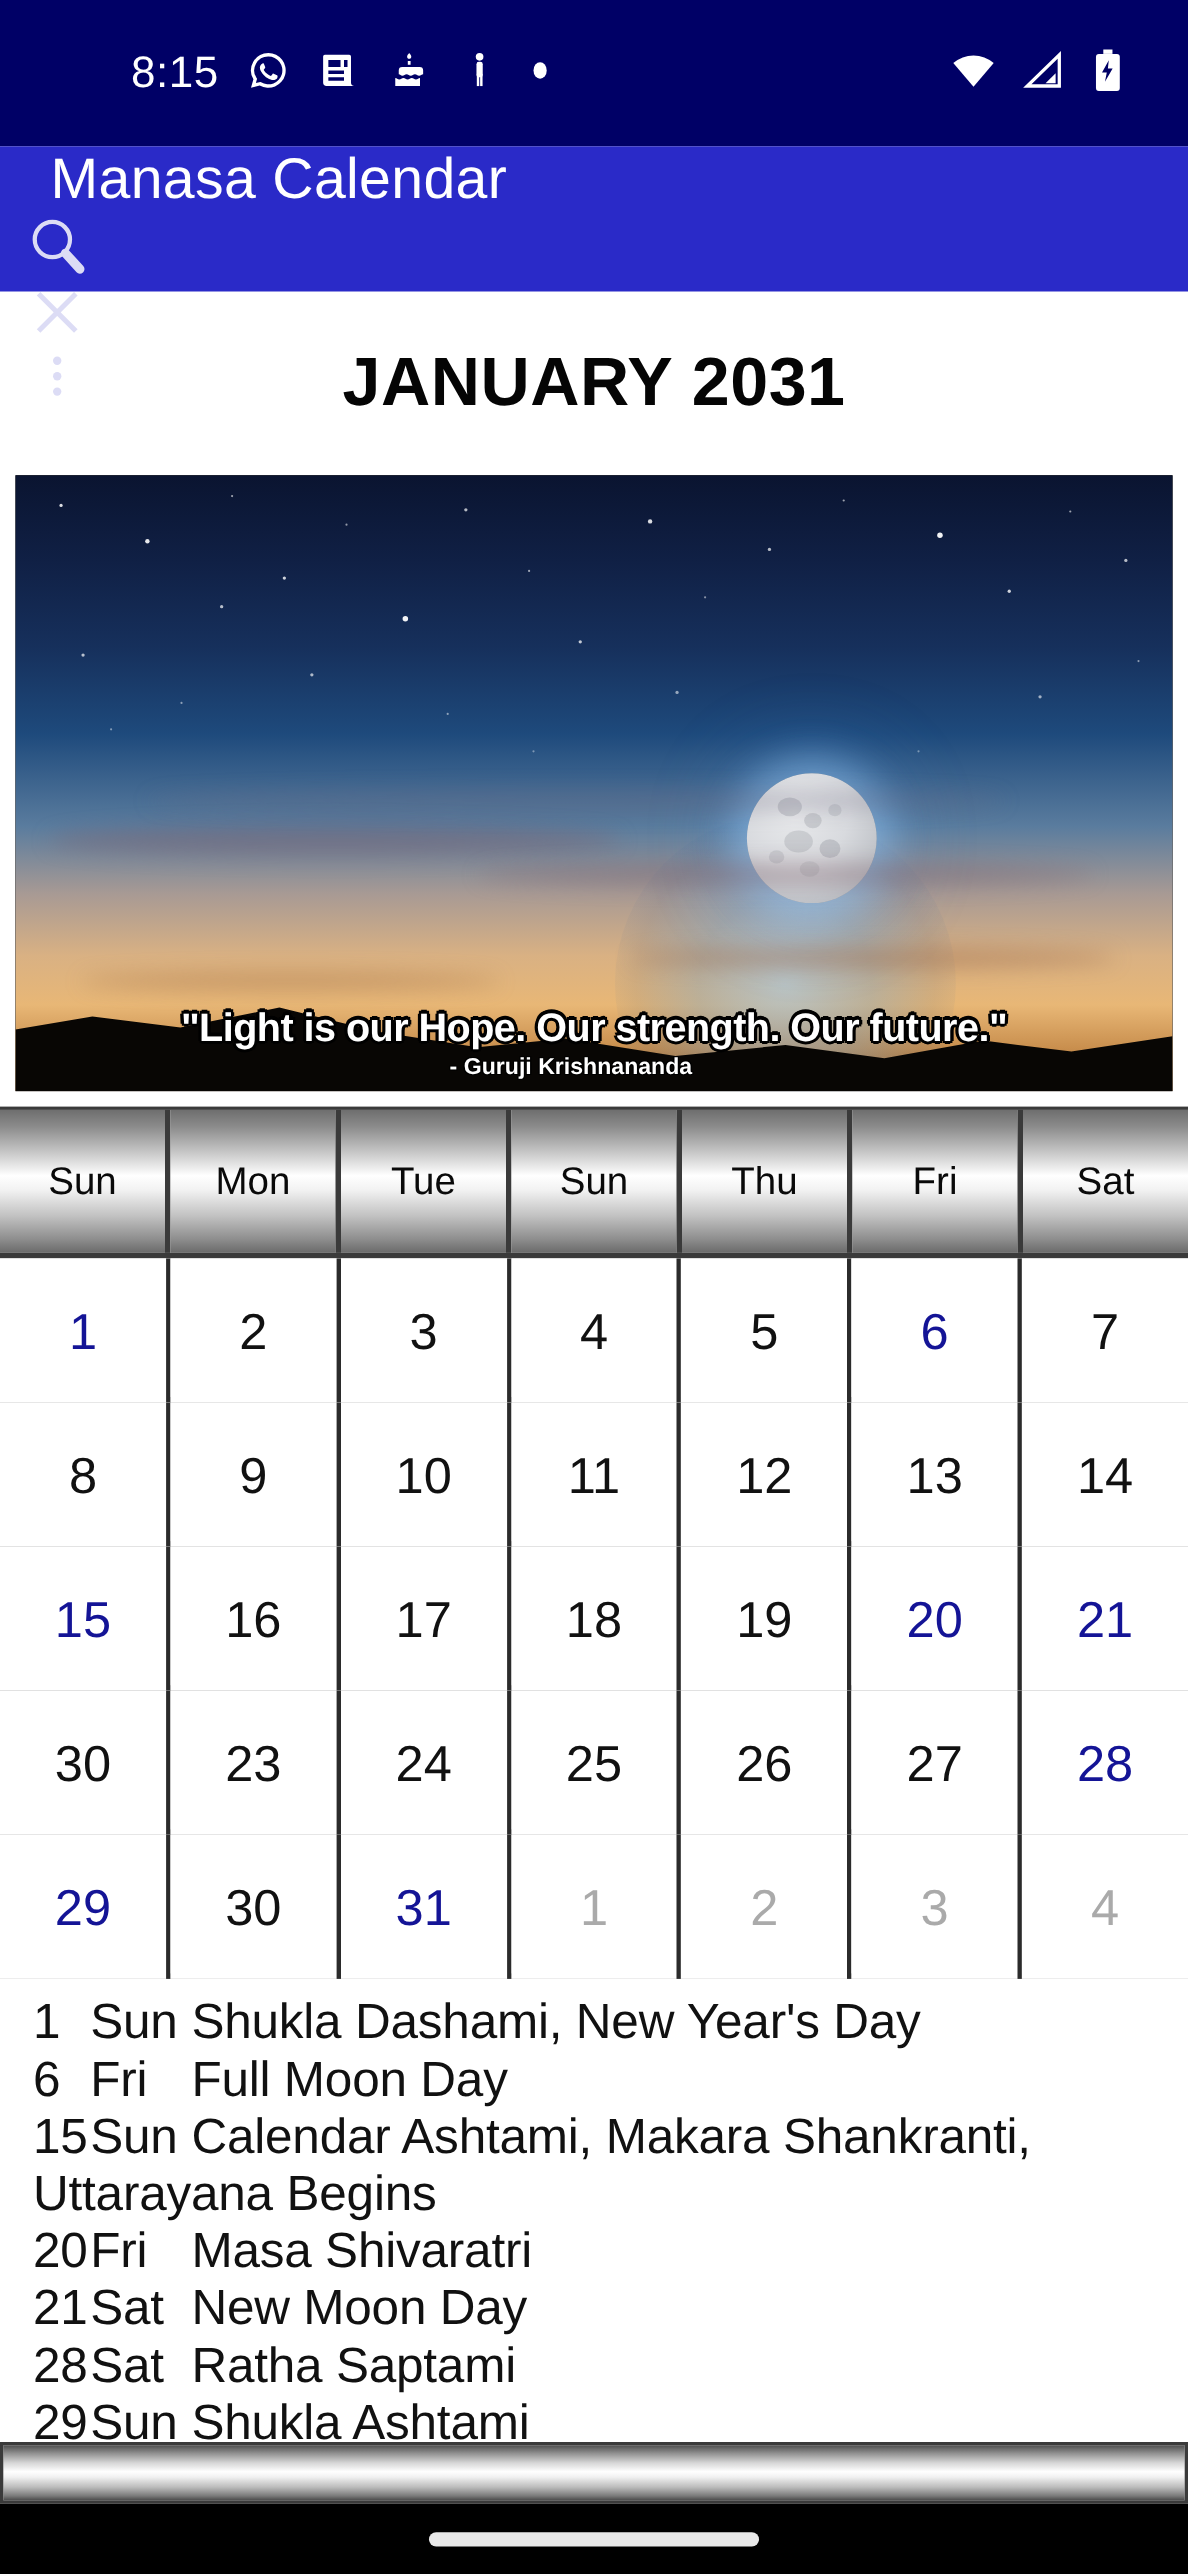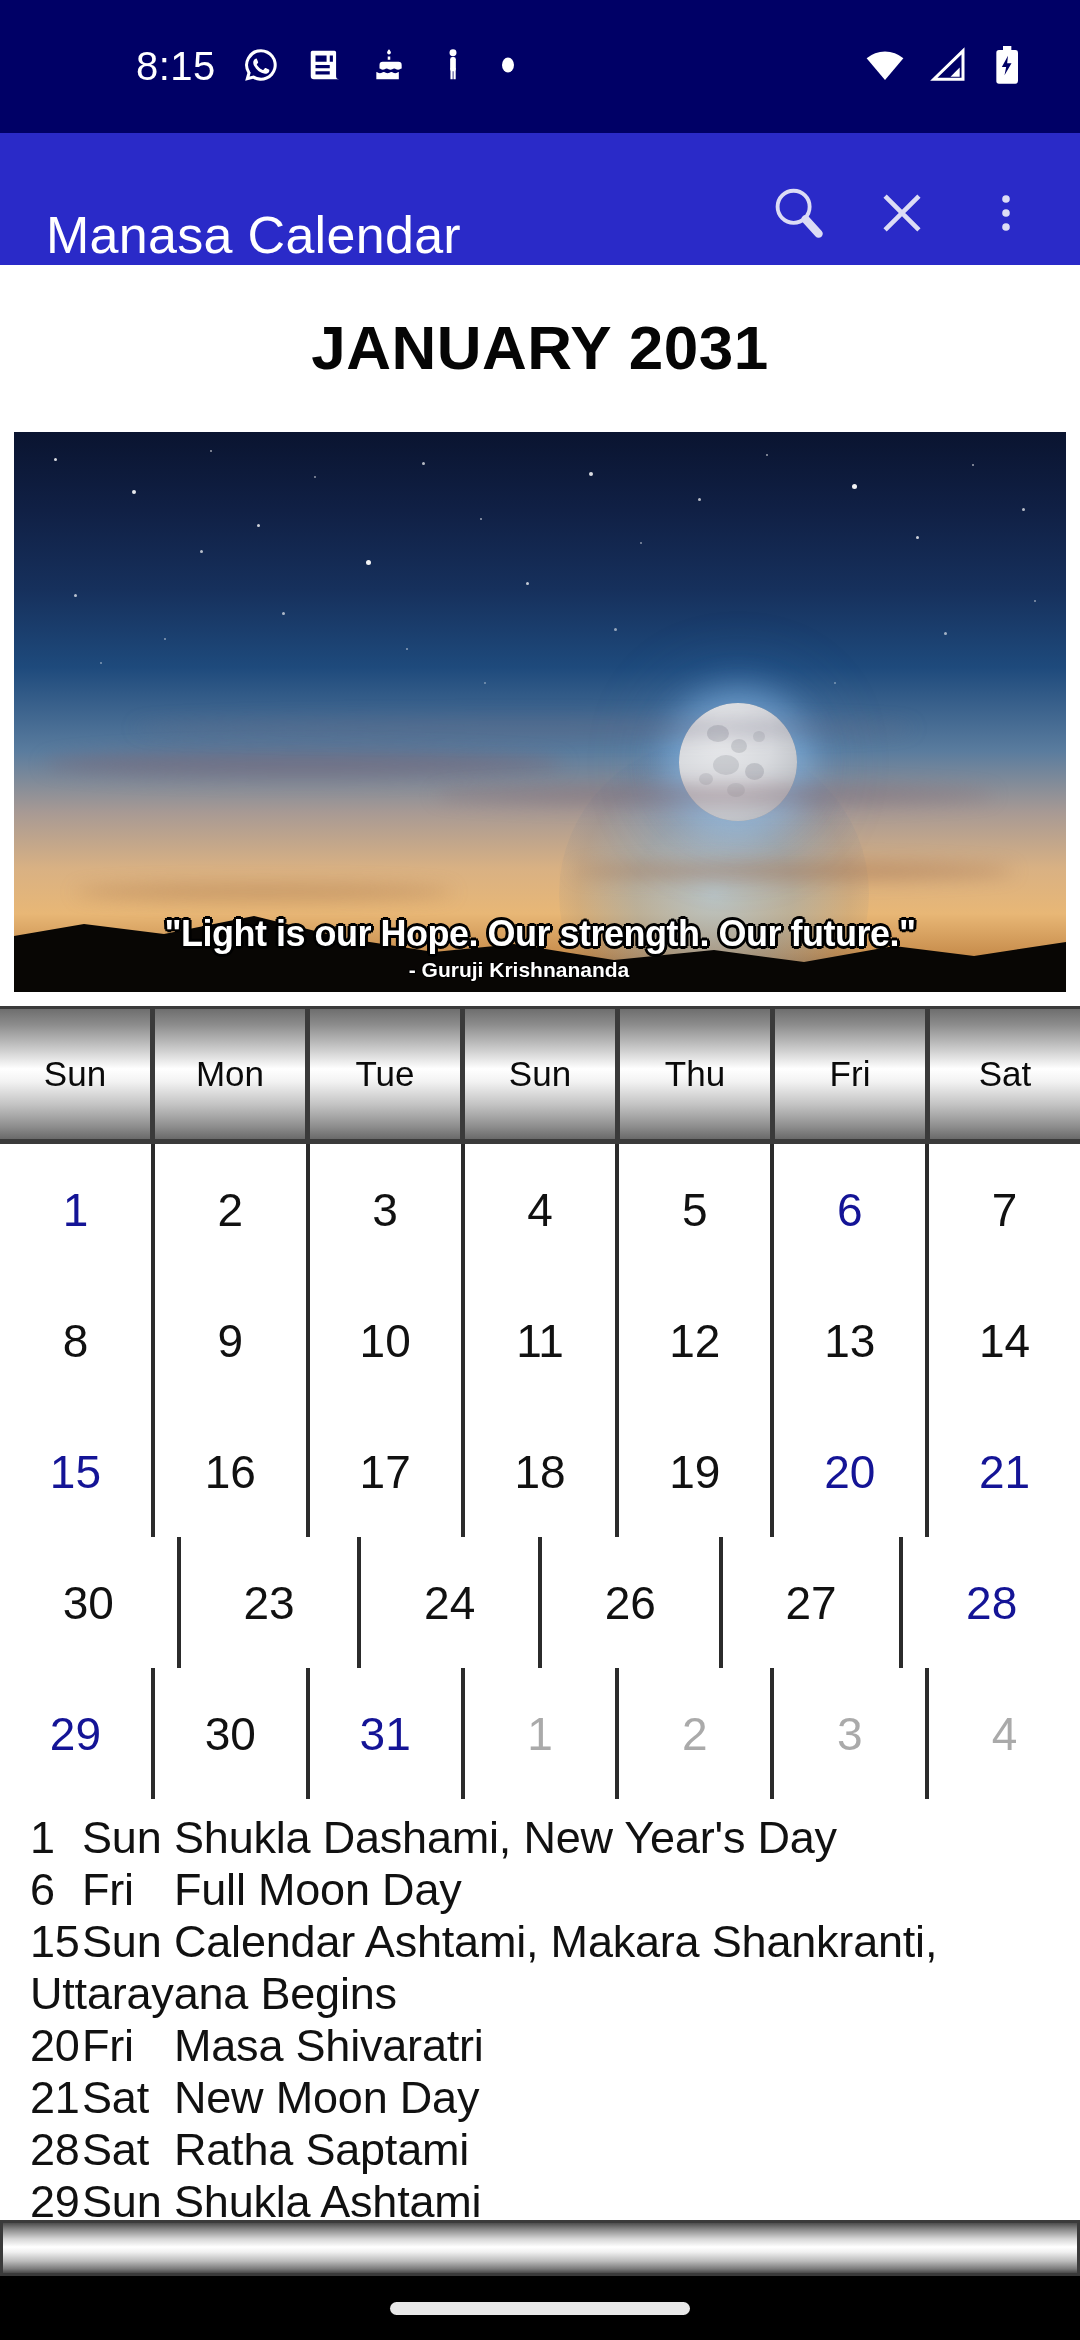--- a/index.html
+++ b/index.html
@@ -11,30 +11,30 @@
   }
   #screen { position: relative; width: 1080px; height: 2340px; background: #ffffff; }
 
   
   .status-bar {
     position: absolute; top:0; left:0; width:1080px; height:133px;
     background: #000066;
     display: flex; align-items: center;
     padding: 0 28px 0 0;
   }
-  .status-left { display:flex; align-items:center; gap:26px; padding-left:119px; flex:1;margin-left:17px; }
+  .status-left { display:flex; align-items:center; gap:26px; padding-left:119px; flex:1; }
   .status-time { color:#fff; font-size:40px; font-weight:500; letter-spacing:0.5px; }
   .status-right { display:flex; align-items:center; gap:22px; padding-right:28px; }
   .sicon { display:block; }
 
   
   .app-bar {
     position:absolute; top:133px; left:0; width:1080px; height:132px;
     background:#2A2AC8;
-    display:flex; align-items:flex-end;
+    display:flex; align-items:flex-start;flex-direction:column;
   }
   .app-title {
     color:#ffffff; font-size:52px; font-weight:400; padding-left:46px; flex:1;
     white-space:nowrap; letter-spacing:0.3px;
   }
   .app-action { width:104px; height:104px; display:flex; align-items:center; justify-content:center; }
   .app-action:last-child { margin-right:22px; }
 
   
   .month-title {
@@ -347,20 +347,21 @@
       <div class="day-cell">18</div>
       <div class="day-cell">19</div>
       <div class="day-cell fest">20</div>
       <div class="day-cell fest">21</div>
     </div>
 
     <div class="cal-row week-row">
       <div class="day-cell">30</div>
       <div class="day-cell">23</div>
       <div class="day-cell">24</div>
+      <div class="day-cell">25</div>
       <div class="day-cell">26</div>
       <div class="day-cell">27</div>
       <div class="day-cell fest">28</div>
     </div>
 
     <div class="cal-row week-row">
       <div class="day-cell fest">29</div>
       <div class="day-cell">30</div>
       <div class="day-cell fest">31</div>
       <div class="day-cell other">1</div>

